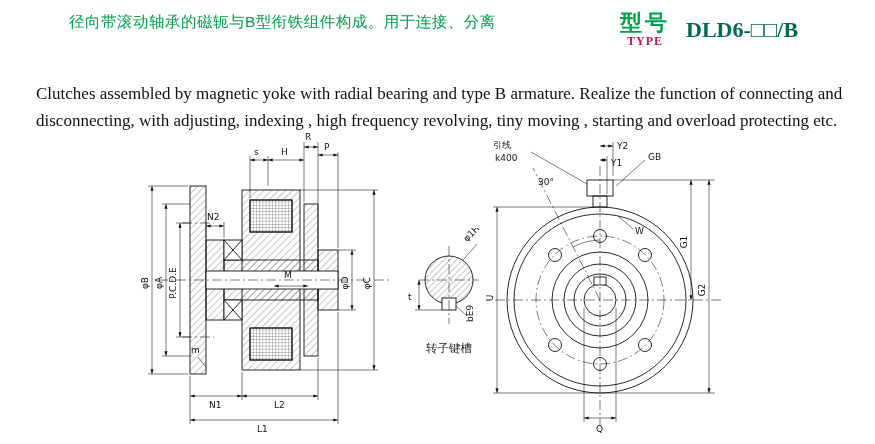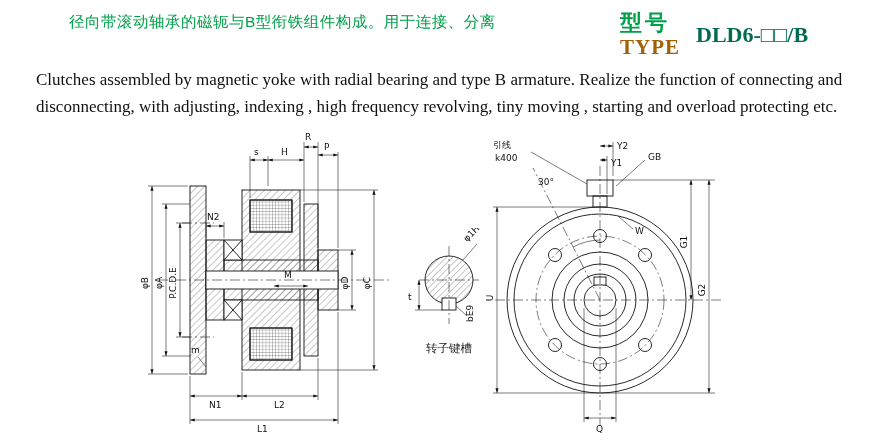--- a/index.html
+++ b/index.html
@@ -5,26 +5,26 @@
   html,body{margin:0;padding:0;background:#fff;}
   .page{position:relative;width:875px;height:444px;background:#ffffff;overflow:hidden;
         font-family:"Liberation Sans",sans-serif;}
   
   .cn-text{position:absolute;left:38px;top:9px;width:505px;font-size:15.5px;line-height:26px;
            color:#00a04a;letter-spacing:0.5px;}
   .cn-line.indent{text-indent:2em;}
   
   .type-block{position:absolute;left:620px;top:10px;display:flex;align-items:center;gap:16px;
               font-family:"Liberation Serif",serif;}
-  .type-labels{display:flex;flex-direction:column;line-height:1.15;}
+  .type-labels{display:flex;flex-direction:column;align-items:center;line-height:1.15;}
   .type-cn{font-size:22px;font-weight:bold;color:#00a04a;letter-spacing:3px;}
-  .type-en{font-size:21px;font-weight:bold;color:#a16207;letter-spacing:1px;}
+  .type-en{font-size:12px;font-weight:bold;color:#be185d;letter-spacing:1px;}
   .model{font-size:22px;font-weight:bold;color:#006a52;white-space:nowrap;}
   
-  .en-text{position:absolute;left:36px;top:66px;width:838px;font-family:"Liberation Serif",serif;
+  .en-text{position:absolute;left:36px;top:80px;width:838px;font-family:"Liberation Serif",serif;
            font-size:17px;line-height:27px;color:#101010;}
   
   .drawing{position:absolute;}
   .drawing.section{left:128px;top:128px;}
   .drawing.keyway{left:405px;top:228px;}
   .drawing.front{left:483px;top:128px;}
   .drawing text{font-family:"DejaVu Sans",sans-serif;font-size:9px;fill:#111;}
   .drawing text.cap{font-size:11.5px;fill:#222;}
   .ol{stroke:#111;stroke-width:0.9;fill:none;}
   .dim{stroke:#111;stroke-width:0.55;fill:none;}

